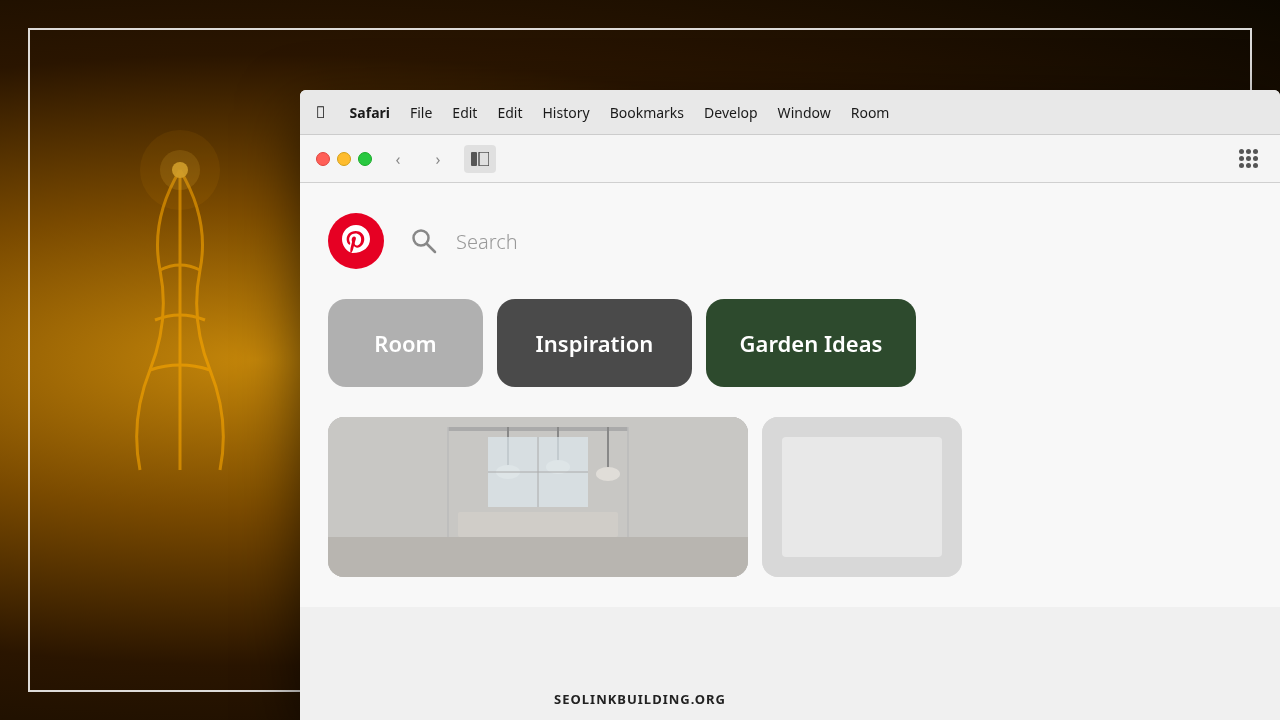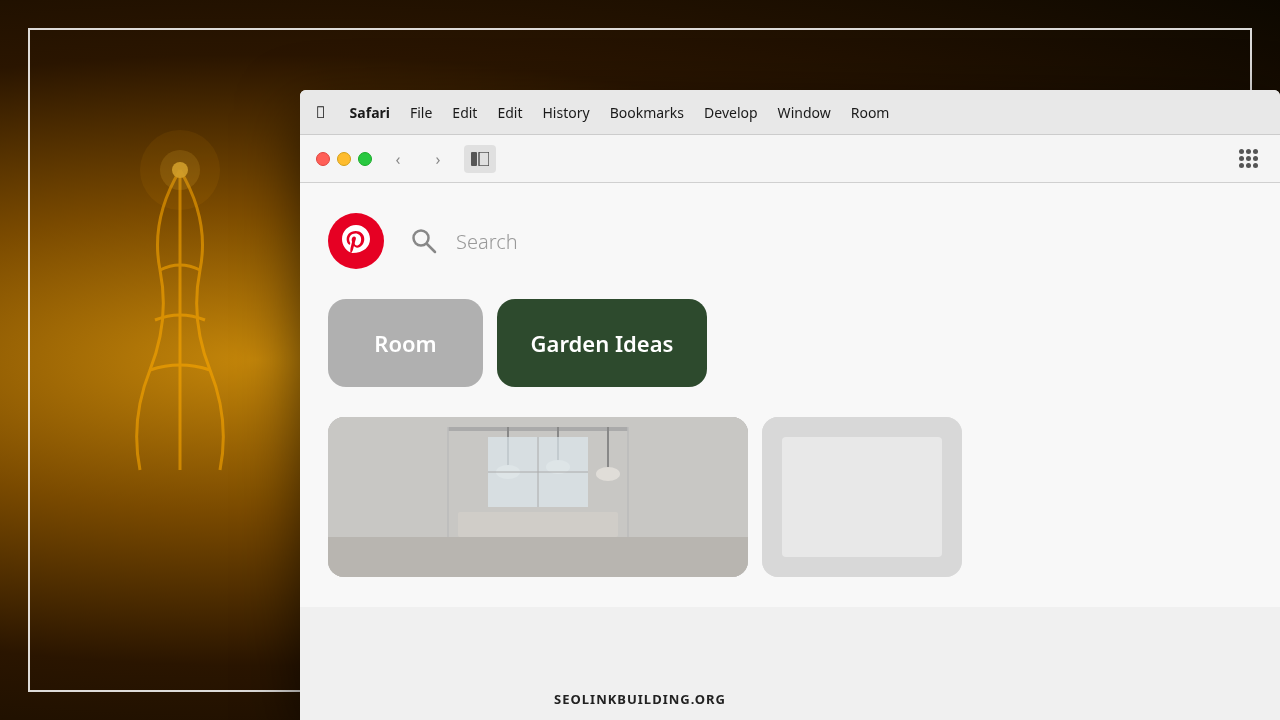--- a/index.html
+++ b/index.html
@@ -393,20 +393,23 @@
           </svg>
         </div>
         <span class="search-text">Search</span>
       </div>
     </div>
 
     <div class="category-chips">
       <div class="chip chip-room">
         <span>Room</span>
       </div>
+      <div class="chip chip-inspiration">
+        <span>Inspiration</span>
+      </div>
       <div class="chip chip-garden">
         <span>Garden Ideas</span>
       </div>
     </div>
 
     <div class="content-images">
       <div class="img-card img-card-main">
         <div class="kitchen-sim">
 
           <svg width="420" height="160" viewBox="0 0 420 160">

